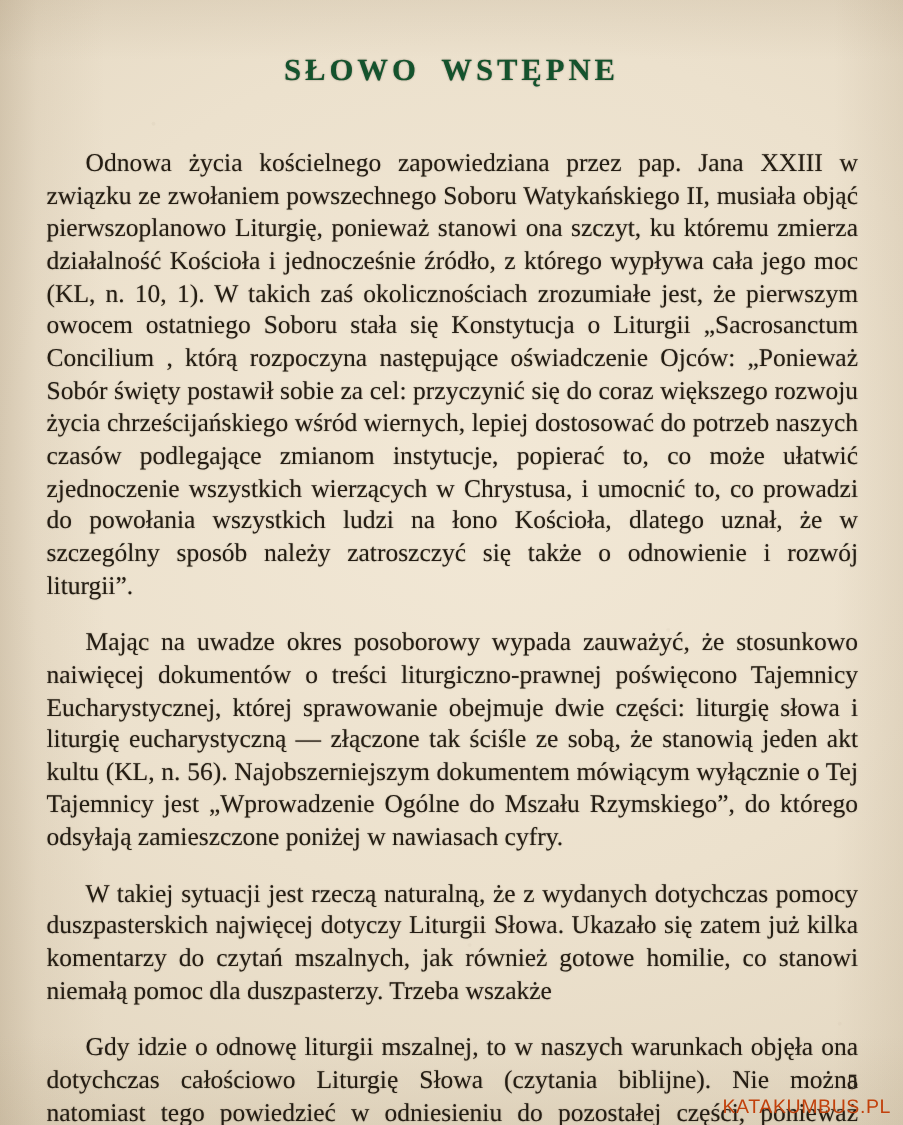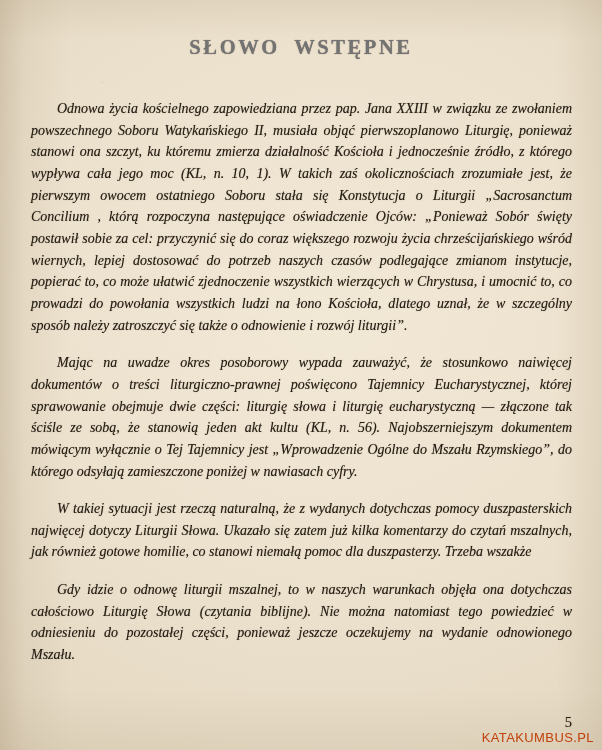--- a/index.html
+++ b/index.html
@@ -72,36 +72,35 @@
   .page-heading {
     position: absolute;
     left: 0;
     right: 0;
     top: 22px;
     text-align: center;
     font-family: "Liberation Serif", serif;
     font-size: 20.5px;
     letter-spacing: 2.6px;
     word-spacing: 7px;
-    color: #737373;
+    color: #14532d;
     text-shadow: 0 0 1.1px rgba(40,30,18,0.55);
   }
 
   
   .body-block {
     position: absolute;
     left: 31px;
     top: 98px;
     width: 541px;
   }
   .para {
     margin: 0;
     font-family: "Liberation Serif", serif;
-    font-style: italic;
-    font-size: 14px;
+    font-size: 17px;
     line-height: 21.65px;
     text-align: justify;
     text-justify: inter-word;
     color: #241d13;
     text-indent: 26px;
     text-shadow: 0 0 .85px rgba(45,34,20,0.5);
     hyphens: manual;
   }
   .para + .para { margin-top: 16px; }
 

